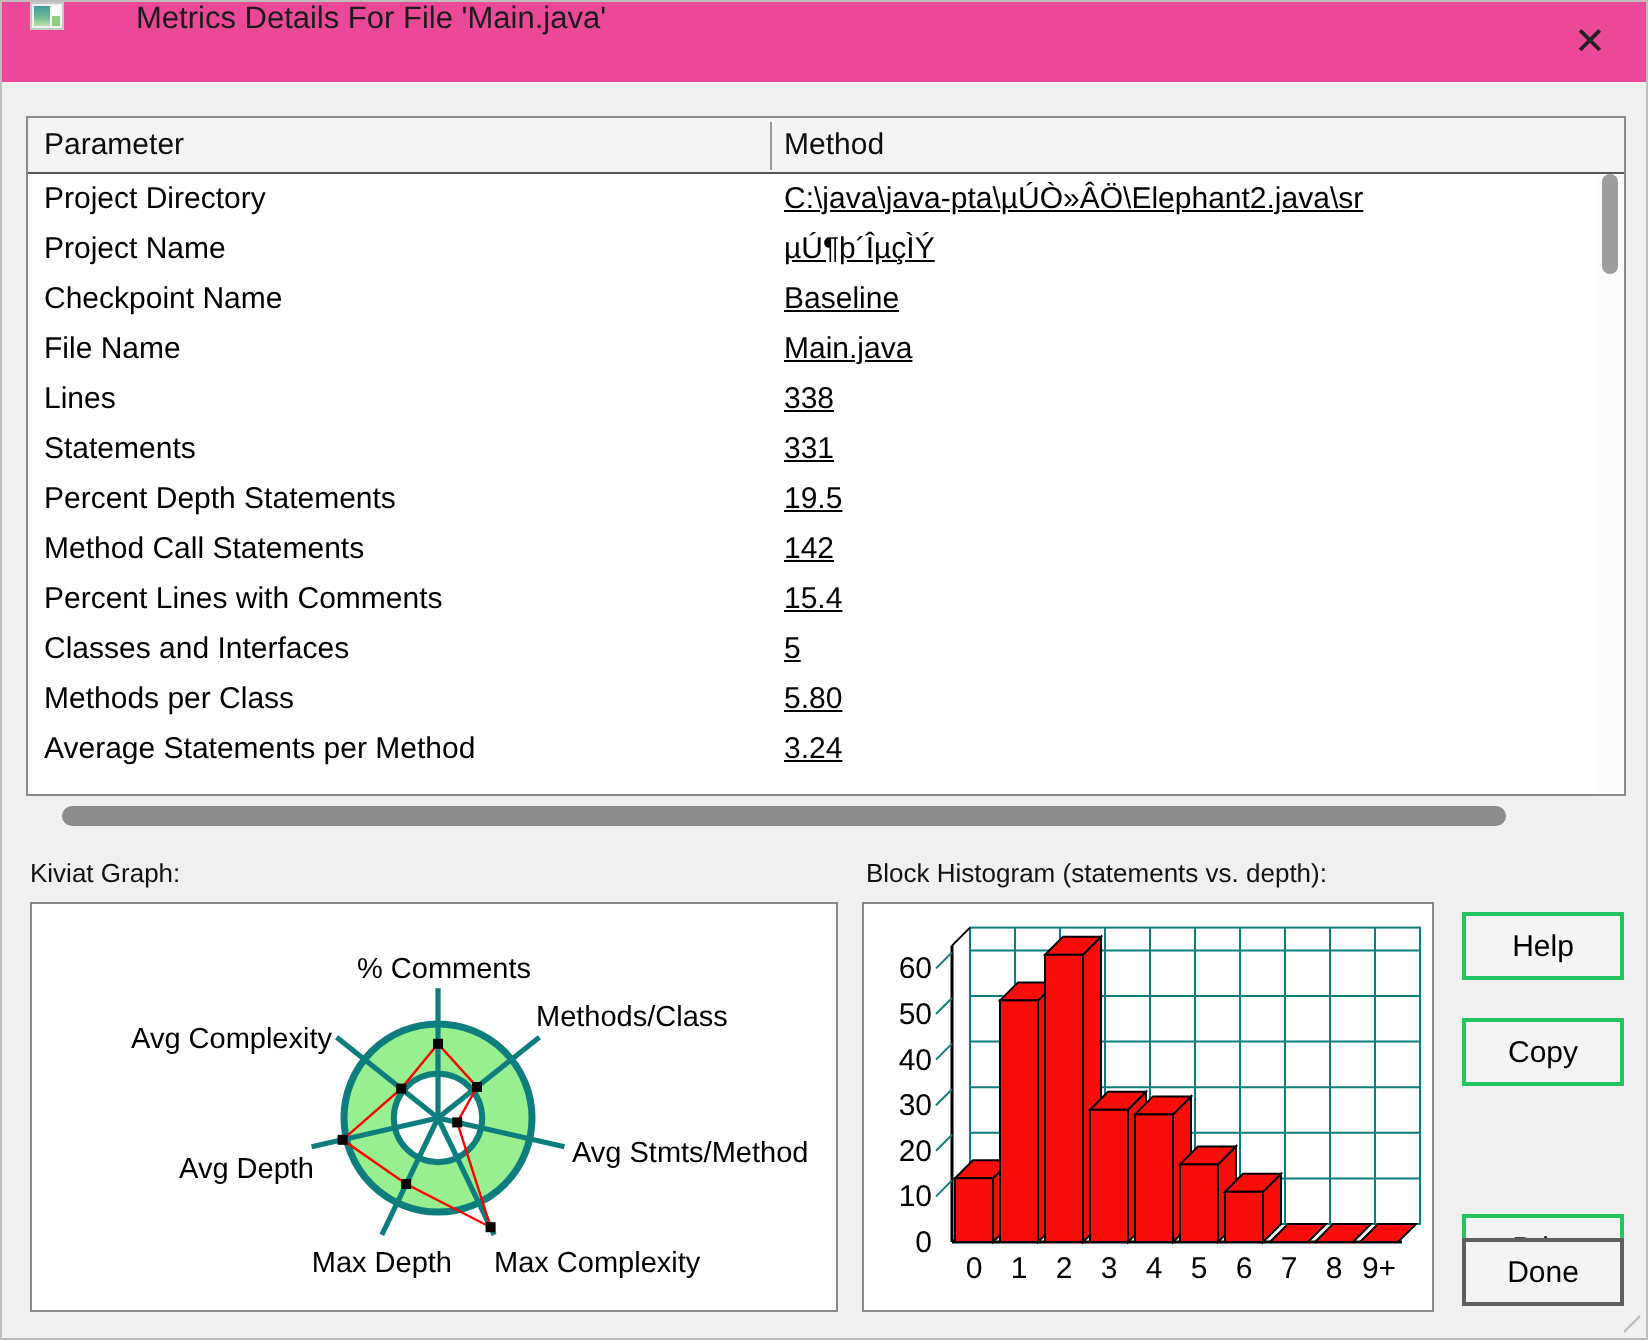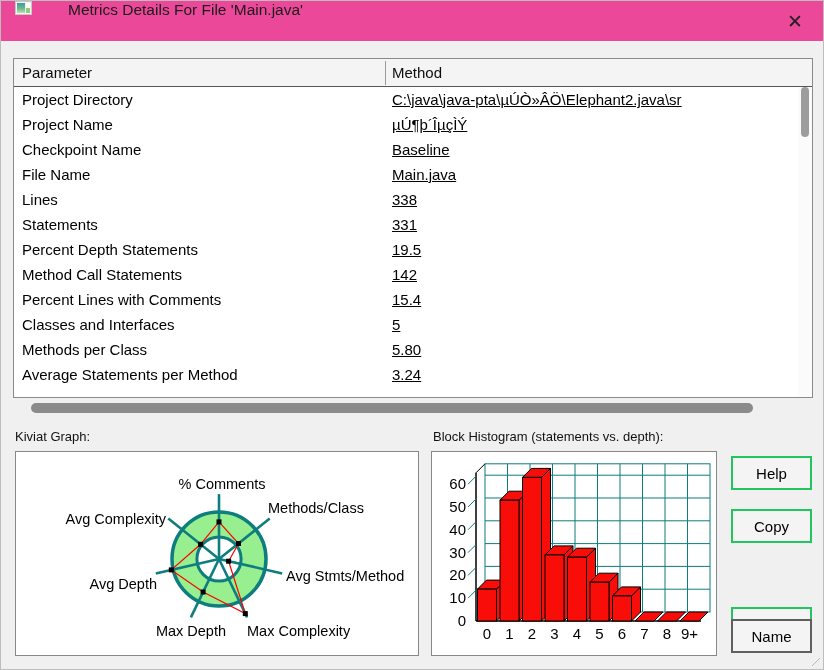--- a/index.html
+++ b/index.html
@@ -266,18 +266,18 @@
         <text x="190.0" y="187" font-size="15" fill="#000" text-anchor="middle" font-family="Liberation Sans, sans-serif">6</text>
         <text x="212.5" y="187" font-size="15" fill="#000" text-anchor="middle" font-family="Liberation Sans, sans-serif">7</text>
         <text x="235.0" y="187" font-size="15" fill="#000" text-anchor="middle" font-family="Liberation Sans, sans-serif">8</text>
         <text x="257.5" y="187" font-size="15" fill="#000" text-anchor="middle" font-family="Liberation Sans, sans-serif">9+</text>
       </svg>
   </div>
 
   <button class="btn btn-help">Help</button>
   <button class="btn btn-copy">Copy</button>
   <button class="btn btn-print">Print</button>
-  <button class="btn btn-done">Name</button>
+  <button class="btn btn-done">Done</button>
 
   <svg class="resize-grip" width="12" height="12">
     <line x1="3" y1="11" x2="11" y2="3" stroke="#b9b9b9" stroke-width="1"></line>
   </svg>
 </div>
 
 </body></html>

